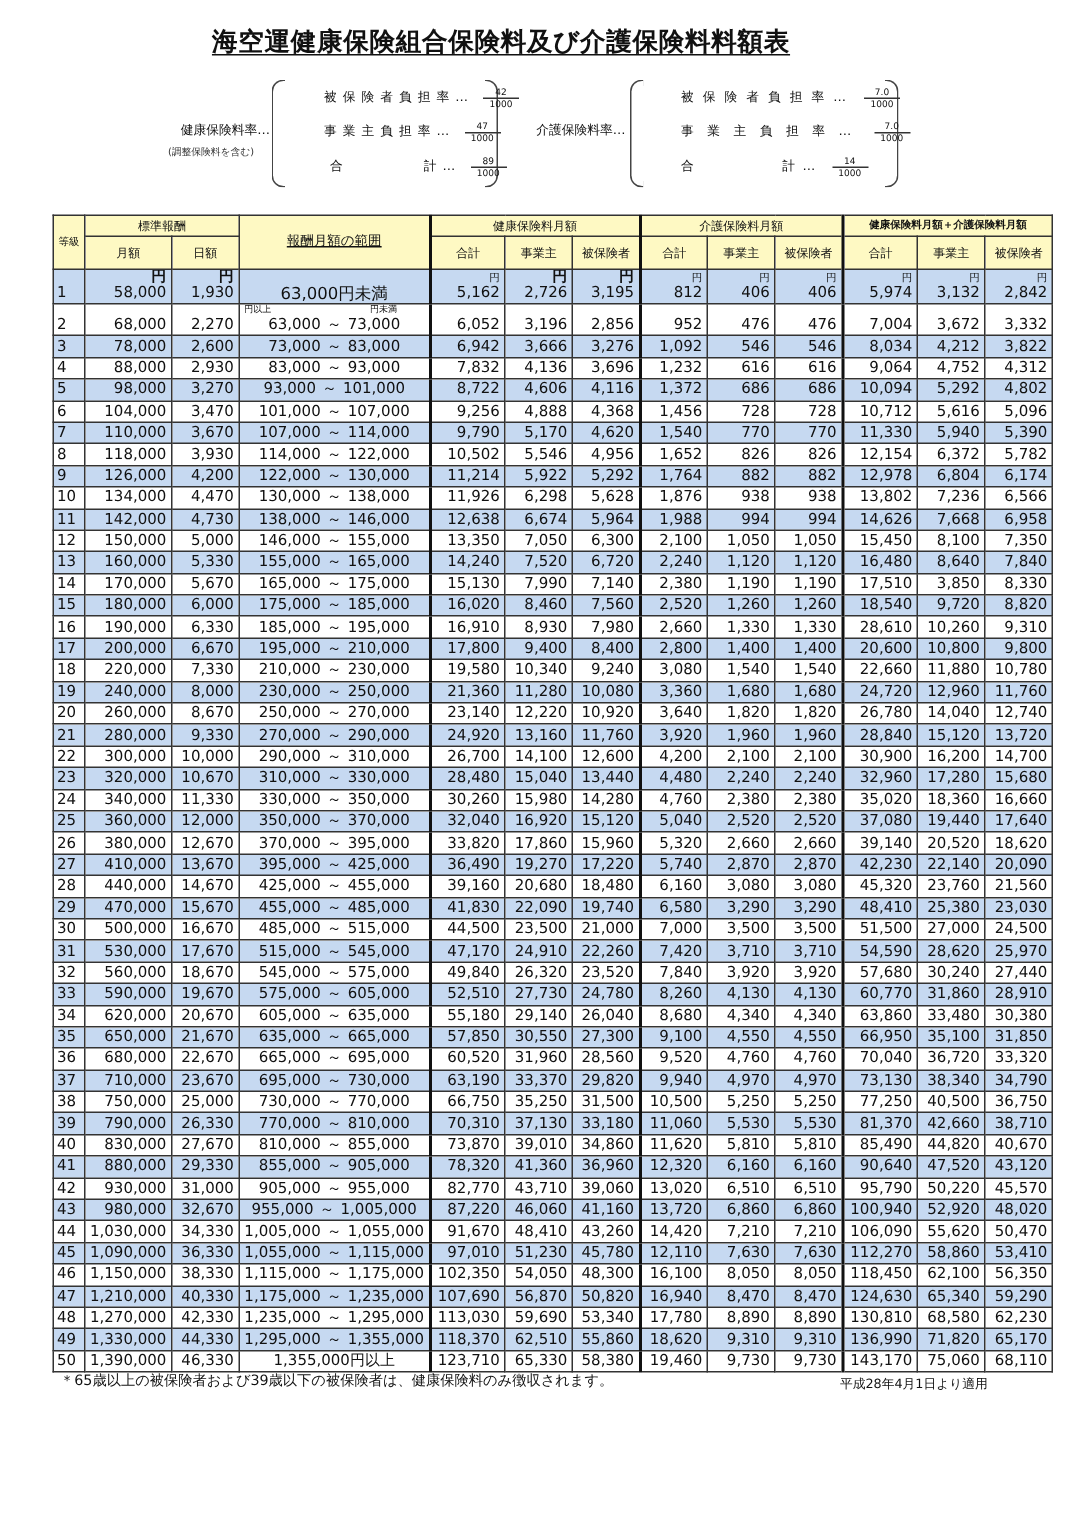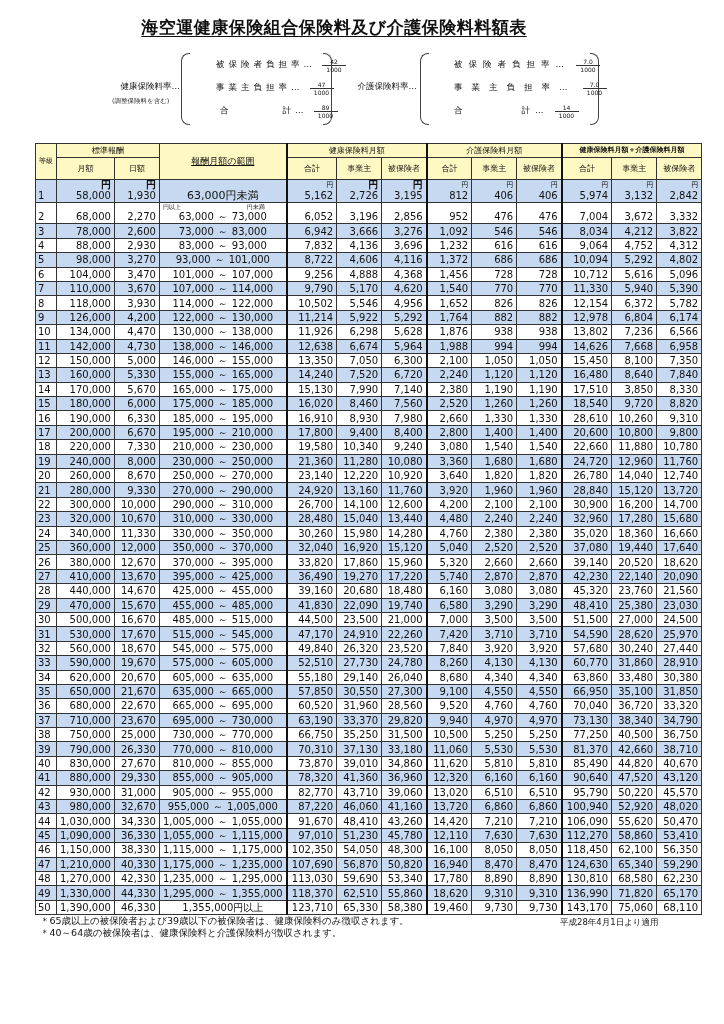--- a/index.html
+++ b/index.html
@@ -1179,14 +1179,13 @@
         <td class="num thick-l"><span>143,170</span></td>
         <td class="num"><span>75,060</span></td>
         <td class="num"><span>68,110</span></td>
       </tr>
     </tbody>
 </table>
 
 <div class="effective">平成28年4月1日より適用</div>
 <div class="notes">
   <div>＊65歳以上の被保険者および39歳以下の被保険者は、健康保険料のみ徴収されます。</div>
-  <div>＊40～64歳の被保険者は、健康保険料と介護保険料が徴収されます。</div>
 </div>
 
 </body></html>

